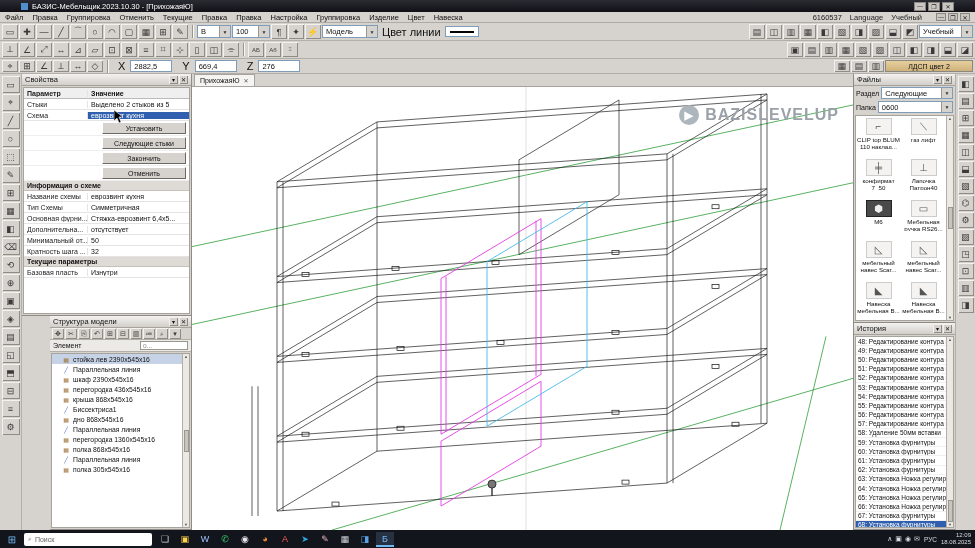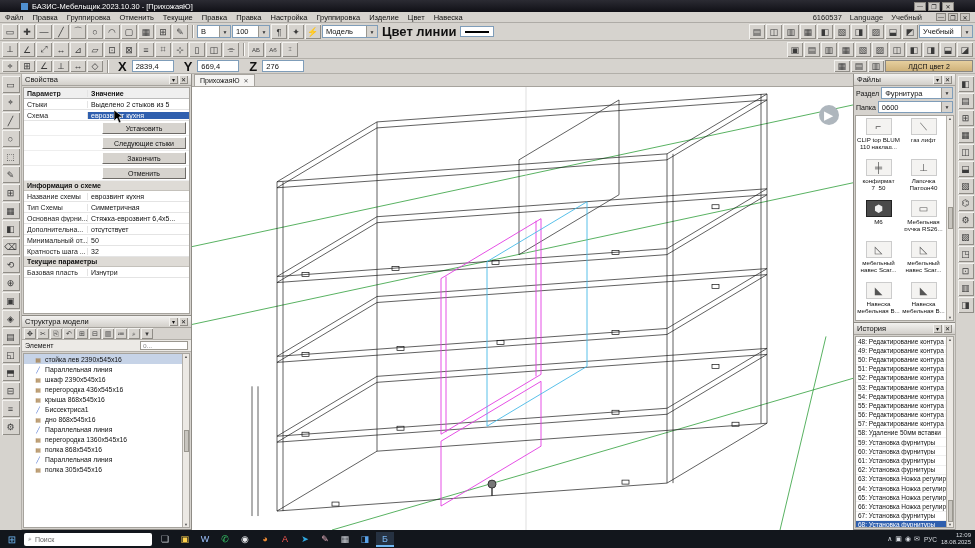--- a/index.html
+++ b/index.html
@@ -19,21 +19,21 @@
   .menubar .wbtn { width:10px; height:8px; }
 
   
   .toolbar { display:flex; align-items:center; background:#d6d3ce; border-bottom:1px solid #b2afa9; padding:0 2px; gap:1px; flex:0 0 auto; }
   .tb1 { height:18px; } .tb2 { height:18px; } .tb3 { height:15px; }
   .tbtn { width:16px; height:15px; flex:0 0 auto; display:flex; align-items:center; justify-content:center; font-size:9px; color:#3a3a3a; background:#d6d3ce; box-shadow: inset 1px 1px 0 #f2f1ee, inset -1px -1px 0 #8f8c86; }
   .tb3 .tbtn { height:12px; }
   .sep { width:1px; height:13px; background:#98958f; margin:0 3px; box-shadow:1px 0 0 #fbfaf8; flex:0 0 auto; }
   .combo { height:13px; background:#fff; border:1px solid #7f9db9; display:flex; align-items:center; font-size:7.5px; padding-left:3px; flex:0 0 auto; }
   .combo .arrow { width:11px; height:100%; background:#d6d3ce; border-left:1px solid #9a978f; margin-left:auto; display:flex; align-items:center; justify-content:center; font-size:5px; color:#333; }
-  .lbl { font-size:13px; margin:0 3px; white-space:nowrap;font-weight:bold; }
+  .lbl { font-size:11px; margin:0 3px; white-space:nowrap; }
   .linecolor { width:34px; height:11px; background:#fff; border:1px solid #7f9db9; display:flex; align-items:center; justify-content:center; }
   .linecolor i { display:block; width:24px; height:2px; background:#000; }
   .spacer { flex:1 1 auto; }
   .swatch { width:88px; height:12px; background:linear-gradient(#e6cf9e,#cfb27a); border:1px solid #8a8781; font-size:7px; display:flex; align-items:center; justify-content:center; }
   .coordfield { display:flex; align-items:center; gap:2px; margin:0 3px; }
   .coordfield .cf { width:42px; height:12px; background:#fff; border:1px solid #7f9db9; font-size:7.5px; display:flex; align-items:center; padding-left:3px; }
 
   
   .main { flex:1 1 auto; display:flex; min-height:0; }
   .vbar { width:22px; background:#d6d3ce; display:flex; flex-direction:column; align-items:center; padding-top:2px; gap:1px; flex:0 0 auto; border-right:1px solid #b2afa9; }
@@ -56,21 +56,21 @@
   .prow.head { background:#efefef; font-weight:bold; border-bottom:1px solid #bbb; }
   .prow > span { padding:0 3px; white-space:nowrap; overflow:hidden; }
   .prow > span:first-child { border-right:1px solid #e4e4e4; color:#222; }
   .prow .selval { background:#2f5fae; color:#fff; }
   .psection { background:#dedbd6; font-weight:bold; padding:1px 3px; border-bottom:1px solid #c4c1bb; font-size:7px; }
   .btnrow { display:flex; justify-content:flex-end; padding:1px 3px; background:#fff; border-bottom:1px solid #eee; }
   .pbtn { width:84px; height:12px; font-size:7px; background:#d6d3ce; border:1px solid; border-color:#fff #6d6a66 #6d6a66 #fff; display:flex; align-items:center; justify-content:center; }
   .cursor { position:absolute; left:92px; top:36px; z-index:5; }
 
   
-  .struct { flex:1 1 auto; }
+  .struct { flex:1 1 auto;margin-left:28px; }
   .minitb { height:12px; display:flex; align-items:center; gap:1px; padding:0 2px; background:#d6d3ce; border-bottom:1px solid #b2afa9; flex:0 0 auto; }
   .minitb .tbtn { width:12px; height:11px; font-size:7px; }
   .elemrow { height:12px; display:flex; align-items:center; gap:3px; padding:0 3px; font-size:7px; background:#eceae6; border-bottom:1px solid #b2afa9; flex:0 0 auto; }
   .elemrow .mini-input { margin-left:auto; width:48px; height:9px; background:#fff; border:1px solid #9a978f; font-size:6.5px; color:#888; padding-left:2px; }
   .tree { flex:1 1 auto; background:#fff; overflow:hidden; border:1px solid #a6a39d; margin:1px; position:relative; }
   .titem { display:flex; align-items:center; gap:3px; height:10px; padding:0 2px 0 10px; font-size:6.8px; white-space:nowrap; }
   .titem .tg { font-size:6px; color:#a0763c; width:8px; text-align:center; }
   .titem.line .tg { color:#4a6fd0; }
   .titem.sel { background:#c6d3e7; }
   .vscroll { position:absolute; right:0; top:0; bottom:0; width:7px; background:#ece9e4; border-left:1px solid #b2afa9; display:flex; flex-direction:column; align-items:center; justify-content:space-between; font-size:4px; color:#555; }
@@ -261,21 +261,21 @@
     <span class="tbtn">⌖</span>
         <span class="tbtn">⊞</span>
         <span class="tbtn">∠</span>
         <span class="tbtn">⟂</span>
         <span class="tbtn">↔</span>
         <span class="tbtn">◇</span>
       </span>
     <span class="sep"></span>
     <span class="coordfield">
       <span class="lbl">X</span>
-      <span class="cf">2839,4</span>
+      <span class="cf">2882,5</span>
     </span>
     <span class="coordfield">
       <span class="lbl">Y</span>
       <span class="cf">669,4</span>
     </span>
     <span class="coordfield">
       <span class="lbl">Z</span>
       <span class="cf">276</span>
     </span>
     <span class="spacer"></span>
@@ -592,38 +592,39 @@
               <rect x="430" y="394" width="7" height="4"></rect>
             <rect x="540" y="336" width="7" height="4"></rect>
           </g>
           <g stroke="#333" fill="#777">
             <circle cx="300" cy="398" r="4"></circle>
             <line x1="300" y1="402" x2="300" y2="410" stroke-width="1.4"></line>
           </g>
         </svg>
         <div class="watermark">
           <span class="wm-logo">▶</span>
+          <span>BAZISLEVELUP</span>
         </div>
       </div>
     </div>
 
     <div class="rightpanels">
 
       <div class="panel files">
         <div class="phead">
           <span>Файлы</span>
           <span class="pbtns">
               <span class="pico">▾</span>
               <span class="pico">✕</span>
             </span>
         </div>
         <div class="frow">
           <span>Раздел</span>
           <span class="combo">
-              <span>Фурнитура</span>
+              <span>Следующие</span>
               <span class="arrow">▼</span>
             </span>
         </div>
         <div class="frow">
           <span>Папка</span>
           <span class="combo">
               <span>0600</span>
               <span class="arrow">▼</span>
             </span>
         </div>

